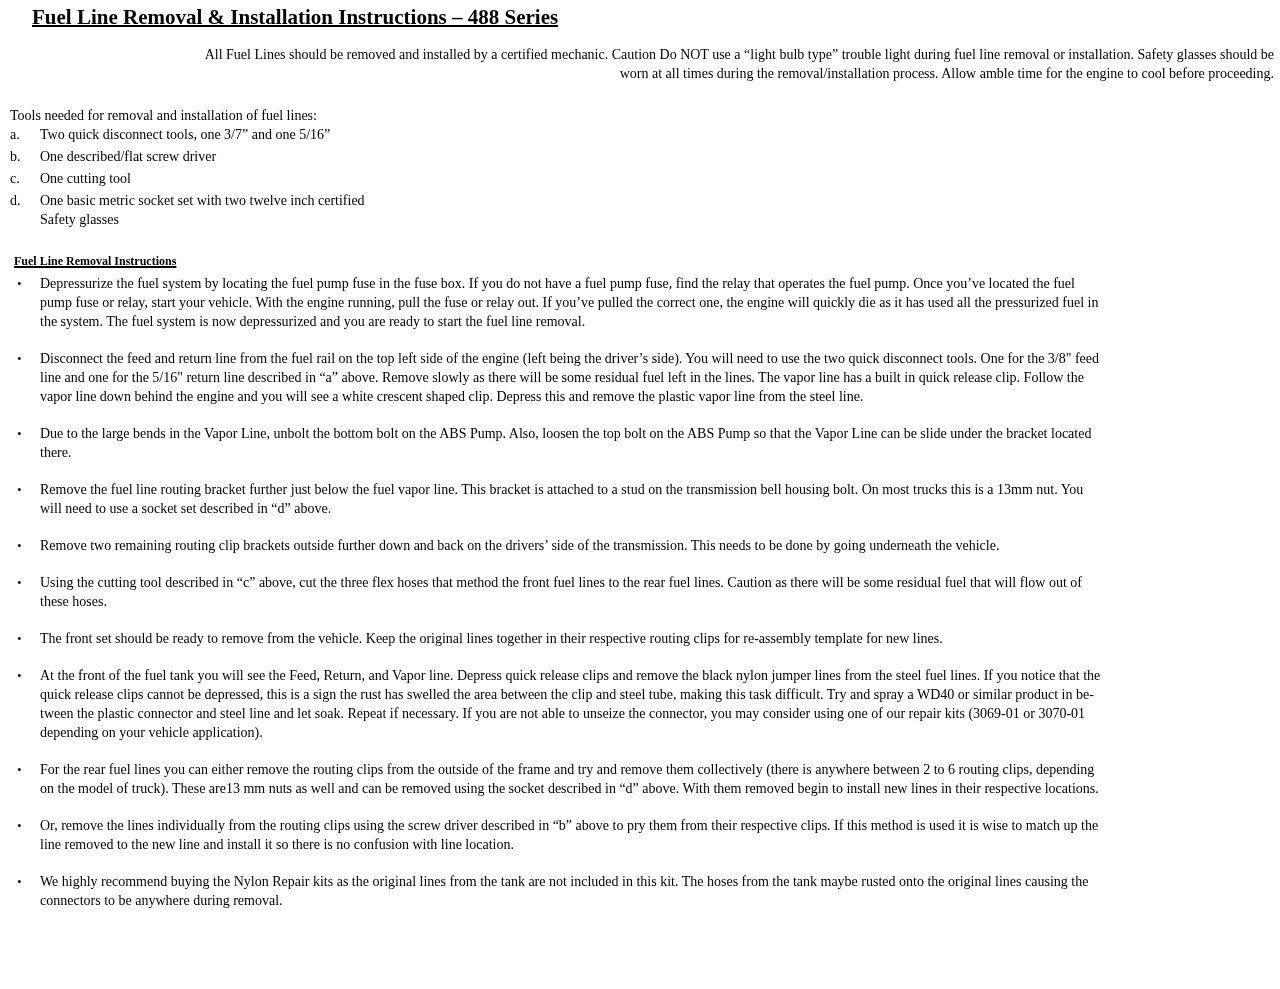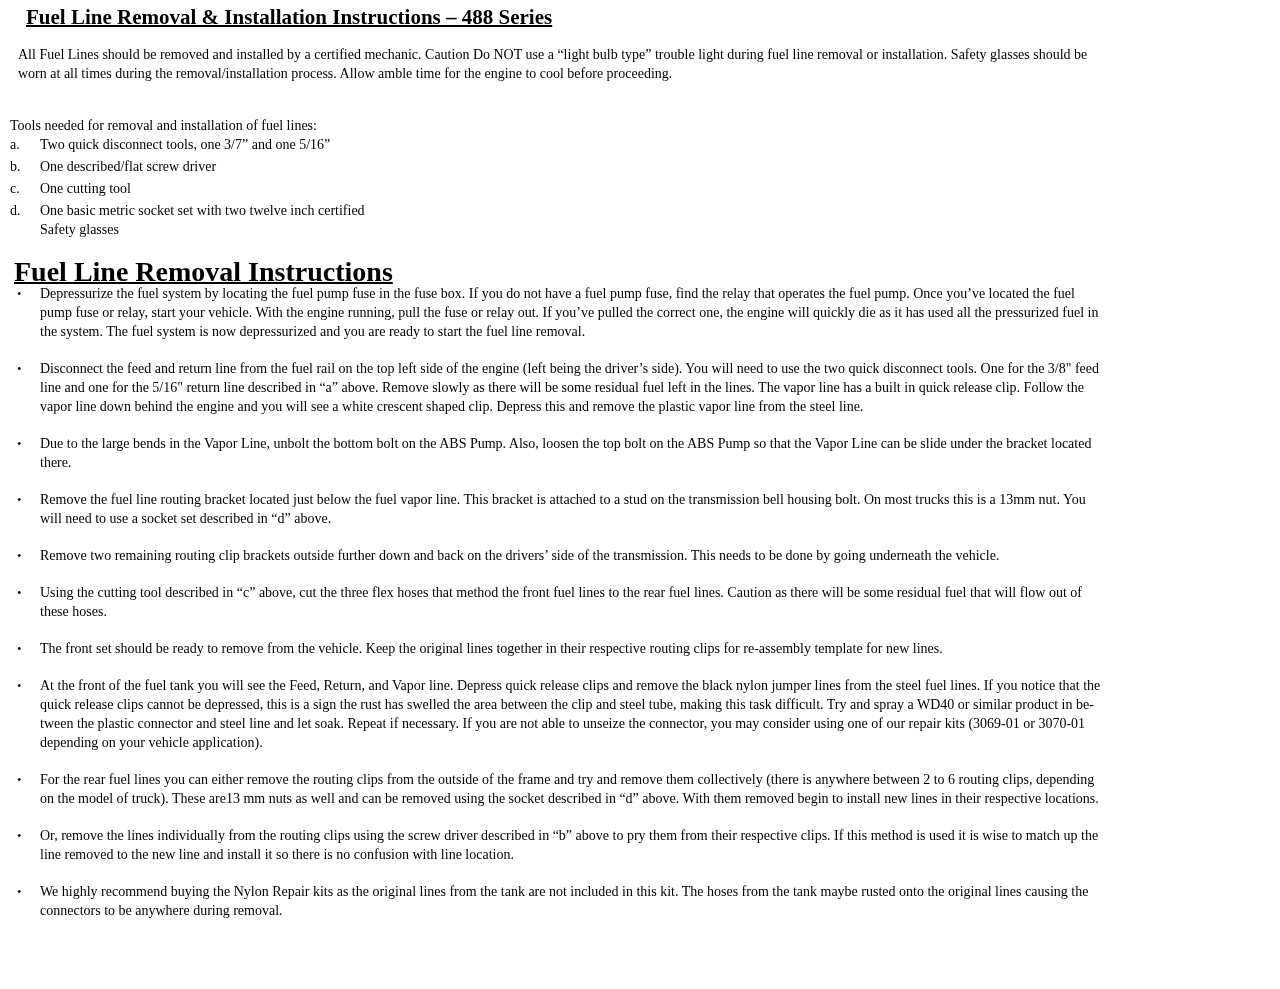--- a/index.html
+++ b/index.html
@@ -15,33 +15,33 @@
     line-height: 19px;
     padding: 2px 6px 0 10px;
     overflow: hidden;
   }
   .doc-title {
     font-size: 21px;
     line-height: 26px;
     font-weight: bold;
     text-decoration: underline;
     text-decoration-thickness: 2px;
-    margin: 2px 0 0 16px;
+    margin: 2px 0 0 22px;
   }
   .section-heading {
-    font-size: 28px;
+    font-size: 12px;
     line-height: 25px;
     font-weight: bold;
     text-decoration: underline;
     text-decoration-thickness: 2px;
     margin: 20px 0 0 4px;
   }
   .body-text { white-space: pre-wrap; }
-  .intro       { margin: 15px 0 0 8px; }
-  .tools-intro { margin: 33px 0 0 0; }
+  .intro       { margin: 15px 0 0 14px; text-align: right; }
+  .tools-intro { margin: 23px 0 0 0; }
   ul.plain { list-style: none; margin: 0; padding: 0; }
   .tools-list { margin-top: 21px; }
   .tools-list li { display: flex; margin-bottom: 3px; }
   .tools-list .marker { flex: 0 0 30px; width: 30px; }
   .bullet-list { margin-top: 16px; }
   .bullet-list li { display: flex; margin-bottom: 18px; }
   .bullet-list .bullet {
     flex: 0 0 30px; width: 30px;
     box-sizing: border-box; padding-left: 7px;
     font-size: 13px;
@@ -95,21 +95,21 @@
 line and one for the 5/16" return line described in “a” above. Remove slowly as there will be some residual fuel left in the lines. The vapor line has a built in quick release clip. Follow the
 vapor line down behind the engine and you will see a white crescent shaped clip. Depress this and remove the plastic vapor line from the steel line.</span>
     </li>
     <li>
       <span class="bullet">•</span>
       <span class="item-text">Due to the large bends in the Vapor Line, unbolt the bottom bolt on the ABS Pump. Also, loosen the top bolt on the ABS Pump so that the Vapor Line can be slide under the bracket located
 there.</span>
     </li>
     <li>
       <span class="bullet">•</span>
-      <span class="item-text">Remove the fuel line routing bracket located just below the fuel vapor line. This bracket is attached to a stud on the transmission bell housing bolt. On most trucks this is a 13mm nut. You
+      <span class="item-text">Remove the fuel line routing bracket further just below the fuel vapor line. This bracket is attached to a stud on the transmission bell housing bolt. On most trucks this is a 13mm nut. You
 will need to use a socket set described in “d” above.</span>
     </li>
     <li>
       <span class="bullet">•</span>
       <span class="item-text">Remove two remaining routing clip brackets outside further down and back on the drivers’ side of the transmission. This needs to be done by going underneath the vehicle.</span>
     </li>
     <li>
       <span class="bullet">•</span>
       <span class="item-text">Using the cutting tool described in “c” above, cut the three flex hoses that method the front fuel lines to the rear fuel lines. Caution as there will be some residual fuel that will flow out of
 these hoses.</span>

